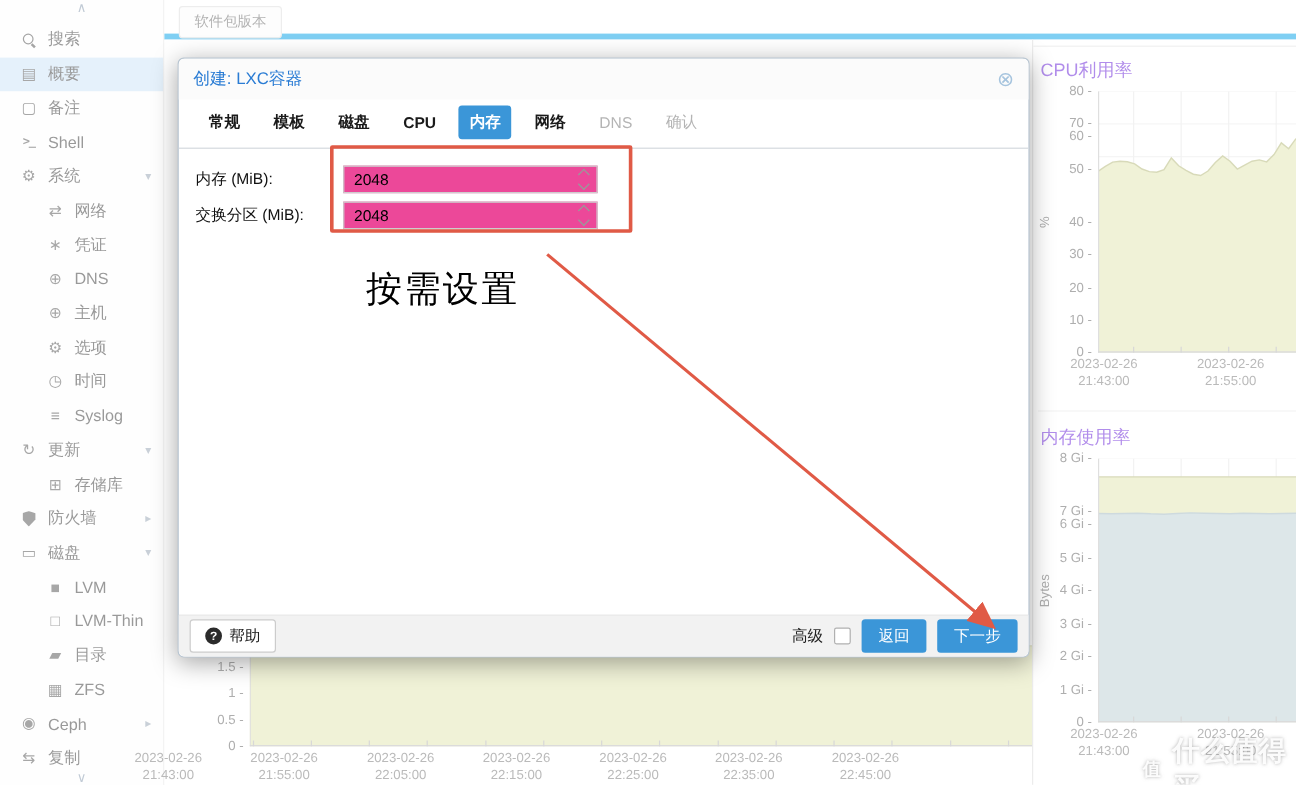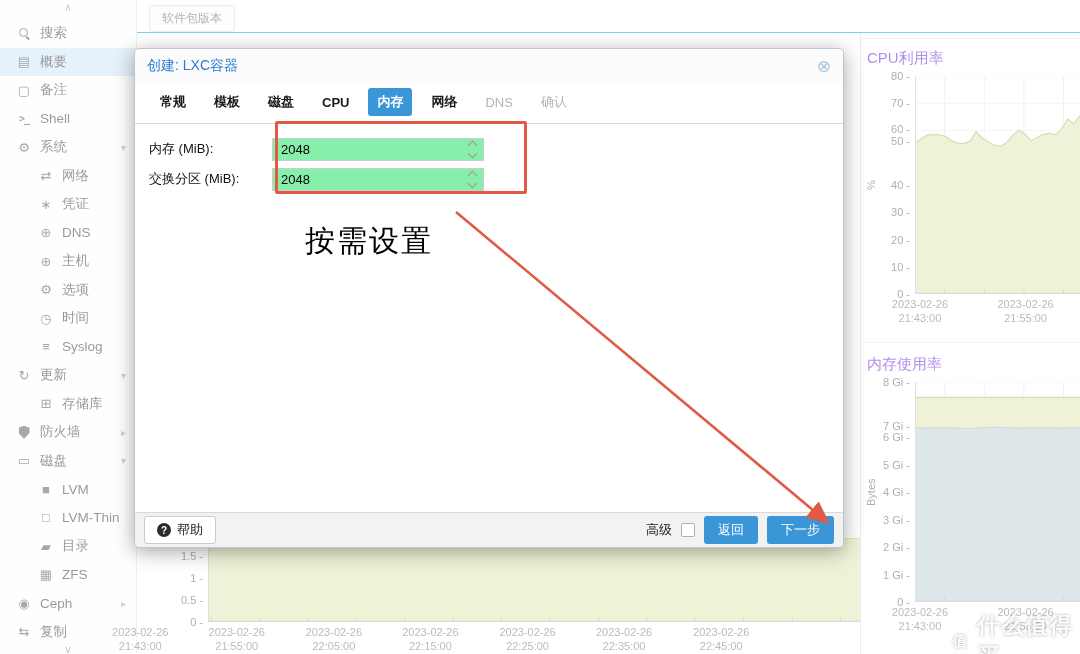--- a/index.html
+++ b/index.html
@@ -24,21 +24,21 @@
   
   .icon-magnifier { position:relative; width:13px; height:13px; }
   .icon-magnifier::before { content:""; position:absolute; left:1px; top:1px; width:7px; height:7px;
     border:1.6px solid #555; border-radius:50%; }
   .icon-magnifier::after { content:""; position:absolute; left:9px; top:9px; width:4px; height:1.8px;
     background:#555; transform:rotate(45deg); transform-origin:0 0; }
   .icon-shield { width:11px; height:13px; background:#5a5a5a;
     clip-path:polygon(50% 0,100% 15%,100% 55%,50% 100%,0 55%,0 15%); }
 
   .topbar { position:absolute; left:137px; right:0; top:0; height:33px; background:#fff;
-    border-bottom:1px solid #0ea5e9; z-index:1; }
+    border-bottom:5px solid #0ea5e9; z-index:1; }
   .pkgver-btn { position:absolute; left:12px; top:5px; padding:4px 12px; font-size:12px;
     color:#6f6f6f; background:#fcfcfc; border:1px solid #ddd; border-radius:3px; cursor:pointer; }
 
   .content-bg { position:absolute; left:137px; top:33px; right:220px; bottom:0; background:#fff; z-index:1; }
 
   .right-panel { position:absolute; left:860px; top:33px; width:220px; bottom:0; background:#fff;
     border-left:1px solid #dcdcdc; z-index:1; }
   .right-card { margin-top:5px; border-top:1px solid #e4e4e4; padding:8px 0 0 4px; }
   .chart-title { font-size:15px; color:#6d28d9; padding:2px 0 8px 2px; }
   .chart { position:relative; }
@@ -62,37 +62,37 @@
 
   
   #chart-load { position:absolute; left:137px; top:538px; width:723px; z-index:1; }
   #chart-load .chart-yaxis { width:71px; }
   #chart-load .chart-plotwrap { height:84px; }
 
   
   .mask { position:absolute; inset:0; background:rgba(255,255,255,0.47); z-index:5; }
 
   
-  .dialog { position:absolute; left:134px; top:48px; width:710px; height:500px; background:#fff;
+  .dialog { position:absolute; left:148px; top:48px; width:710px; height:500px; background:#fff;
     border:1px solid #b9c6d2; border-radius:5px; box-shadow:0 4px 20px rgba(0,0,0,0.35);
     z-index:10; display:flex; flex-direction:column; }
   .dlg-header { height:34px; display:flex; align-items:center; padding:0 12px;
     background:#fbfbfb; border-radius:5px 5px 0 0; }
   .dlg-title { font-size:14px; color:#2a7cd4; flex:1; }
   .dlg-close { color:#a6c4de; font-size:17px; cursor:pointer; line-height:1; }
   .dlg-tabs { display:flex; align-items:center; gap:10px; padding:5px 10px 7px 16px;
     border-bottom:1px solid #d4d9de; }
   .dlg-tab { font-size:13px; font-weight:bold; color:#1a1a1a; padding:5px 9px; border-radius:3px; cursor:pointer; }
   .dlg-tab.active { background:#3b96d8; color:#fff; }
   .dlg-tab.disabled { color:#b4b4b4; font-weight:normal; cursor:default; }
   .dlg-body { flex:1; padding:13px 14px; }
   .field-row { display:flex; align-items:center; height:24px; margin-bottom:6px; }
   .field-label { width:123px; font-size:13px; color:#111; }
   .spin-field { position:relative; width:212px; height:23px; border:1px solid #cdcdcd;
-    background:#86efac; display:flex; }
+    background:#ec4899; display:flex; }
   .spin-field input { border:none; outline:none; width:170px; padding-left:8px; font-size:13px;
     color:#000; font-family:inherit; background:transparent; }
   .spinners { position:absolute; right:7px; top:3px; display:flex; flex-direction:column; gap:4px; cursor:pointer; }
   .spinners i { display:block; width:7px; height:7px; border-left:1.5px solid #9a9a9a;
     border-top:1.5px solid #9a9a9a; }
   .spinners .up { transform:rotate(45deg); }
   .spinners .down { transform:rotate(225deg); margin-top:-3px; }
   .dlg-footer { height:35px; background:#f2f2f2; border-top:1px solid #dadada;
     border-radius:0 0 5px 5px; display:flex; align-items:center; padding:0 9px; }
   .help-btn { display:inline-flex; align-items:center; gap:6px; background:#fff;
@@ -297,21 +297,21 @@
 
   <div class="right-panel">
     <div class="right-card">
       <div class="chart" id="chart-cpu">
         <div class="chart-title">CPU利用率</div>
         <div class="chart-body">
           <div class="chart-unit">%</div>
           <div class="chart-yaxis" style="height: 218px;">
               <span class="yt" style="top: -6px;">80 -</span>
               <span class="yt" style="top: 21.25px;">70 -</span>
-              <span class="yt" style="top: 47px;">60 -</span>
+              <span class="yt" style="top: 32px;">60 -</span>
               <span class="yt" style="top: 59px;">50 -</span>
               <span class="yt" style="top: 103px;">40 -</span>
               <span class="yt" style="top: 130.25px;">30 -</span>
               <span class="yt" style="top: 157.5px;">20 -</span>
               <span class="yt" style="top: 184.75px;">10 -</span>
               <span class="yt" style="top: 212px;">0 -</span>
             </div>
           <div class="chart-plotwrap">
               <svg viewBox="0 0 165 218" width="165" height="218">
                 <line x1="0" y1="0" x2="165" y2="0" stroke="#ececec" stroke-width="1"></line>

